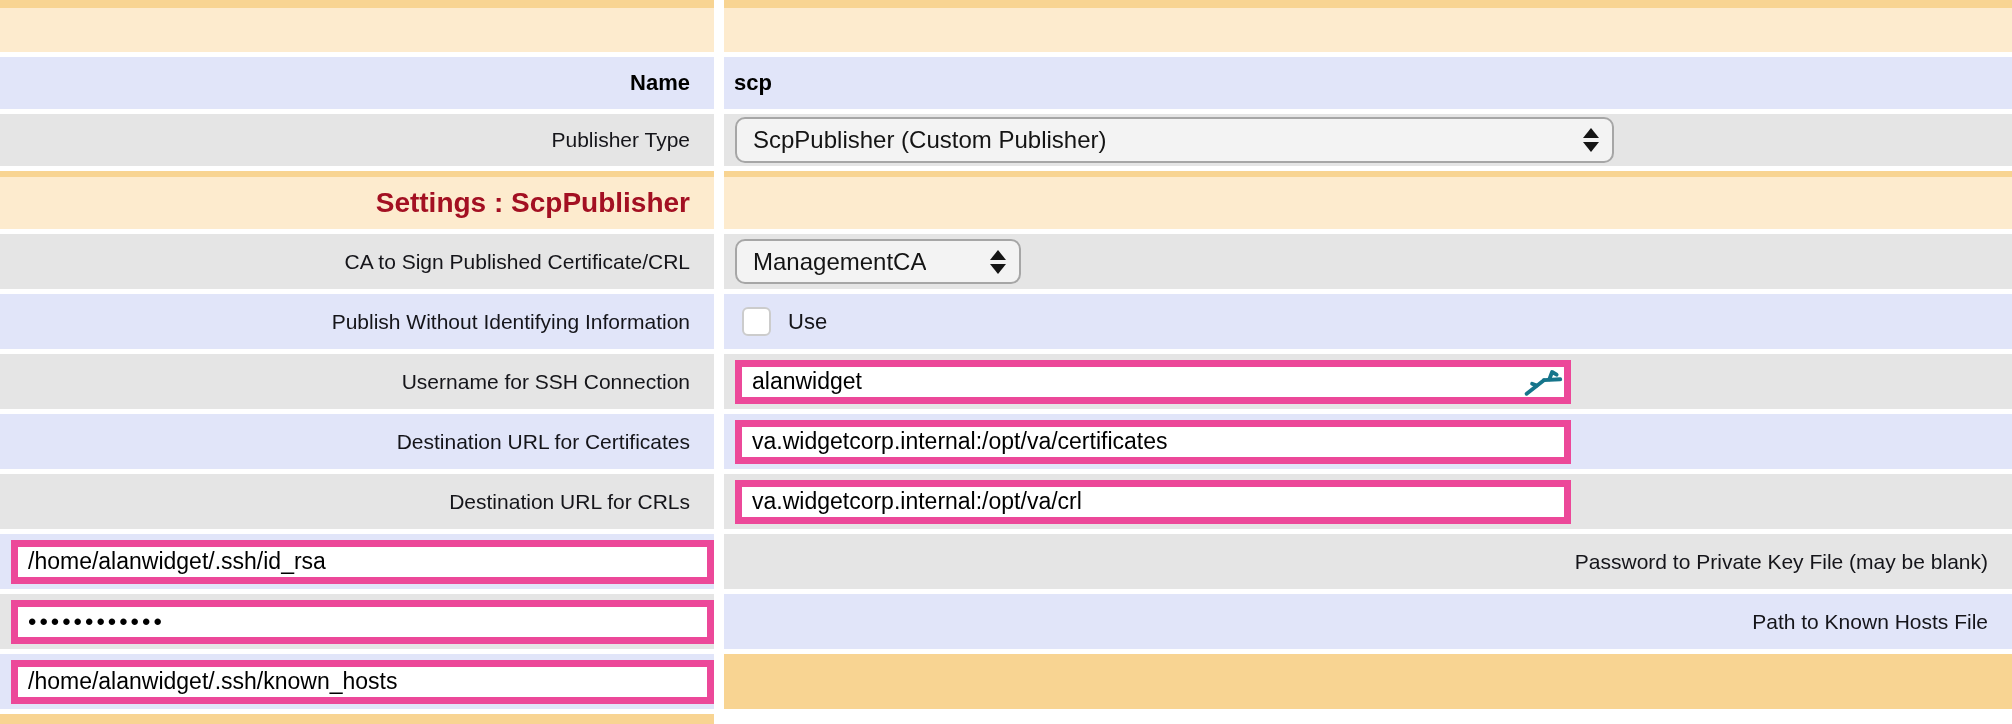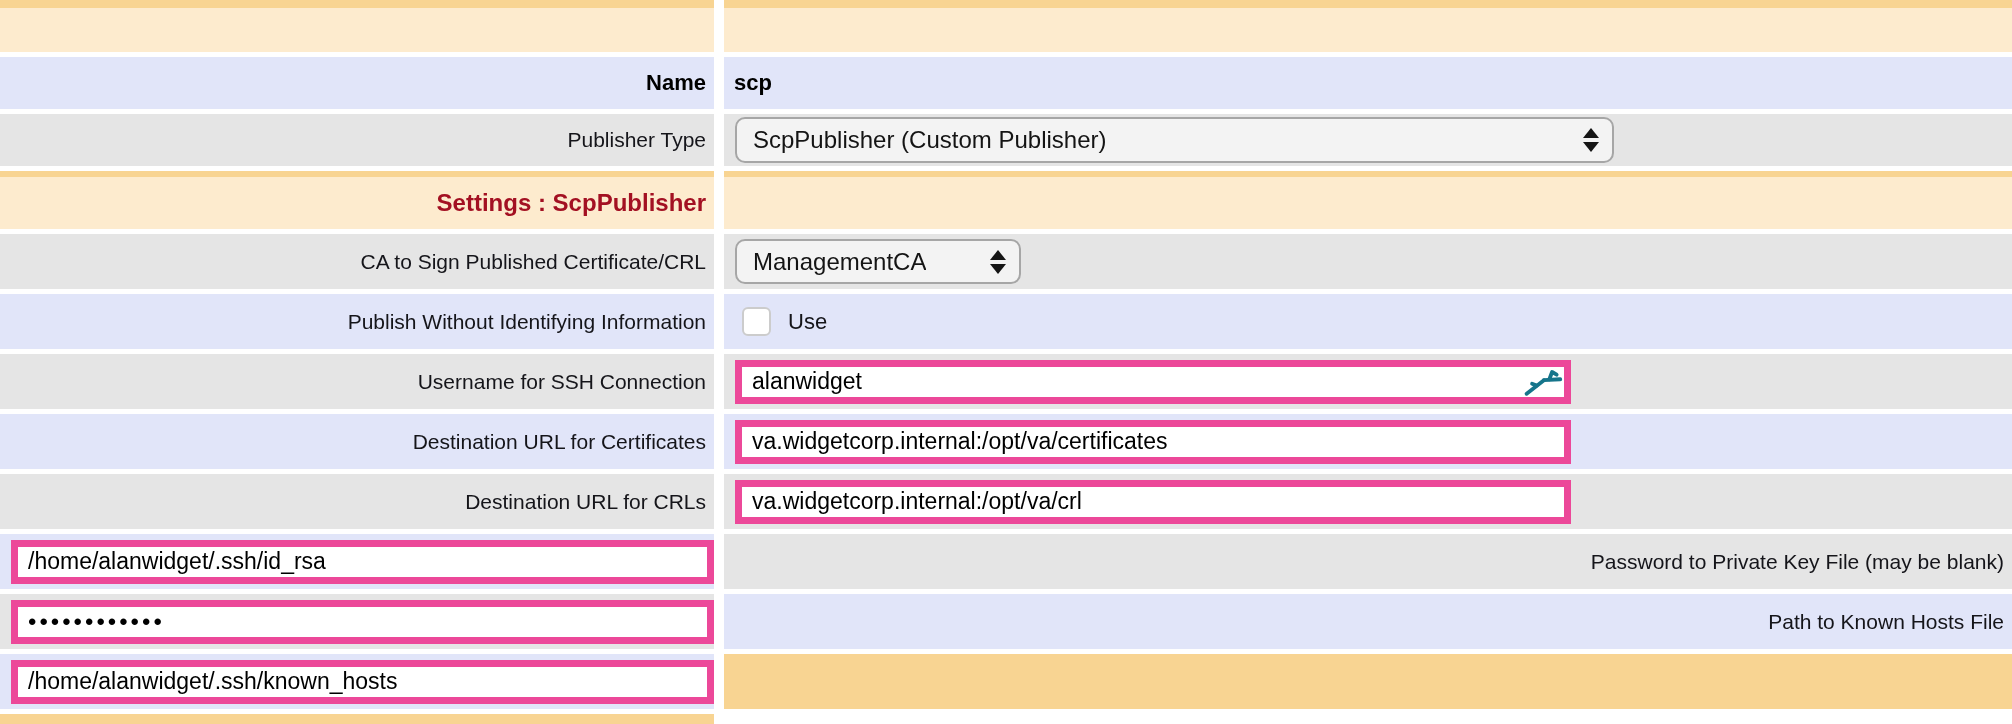--- a/index.html
+++ b/index.html
@@ -10,32 +10,32 @@
     width: 2012px; height: 724px;
     display: grid;
     grid-template-columns: 714px 1288px;
     column-gap: 10px;
     row-gap: 5px;
     grid-template-rows: 52px 52px 52px 58px 55px 55px 55px 55px 55px 55px 55px 55px 1fr;
     background: #ffffff;
   }
 
   .cell { display: flex; align-items: center; min-width: 0; }
-  .left  { justify-content: flex-end; padding-right: 8px; text-align: right; }
+  .left  { justify-content: flex-end; padding-right: 24px; text-align: right; }
   .right { padding-left: 10px; }
   .c-cream-edged { background: #fdebce; border-top: 8px solid #f8d492; }
   .c-cream-edged-thin { background: #fdebce; border-top: 6px solid #f8d492; }
   .c-tan { background: #f8d492; }
   .c-lav { background: #e1e5f9; }
   .c-light { background: #e5e5e5; }
 
   .label { font-size: 21px; color: #15151a; }
   .label-bold { font-size: 22px; font-weight: bold; color: #000000; }
   .value-bold { font-size: 22px; font-weight: bold; color: #000000; }
-  .section-heading { font-size: 24px; font-weight: bold; color: #a31022; }
+  .section-heading { font-size: 28px; font-weight: bold; color: #a31022; }
 
   
   .select {
     display: flex; align-items: center;
     height: 46px;
     background: #f3f3f3;
     border: 2px solid #a6a6a6;
     border-radius: 10px;
     padding-left: 16px;
     cursor: default;

